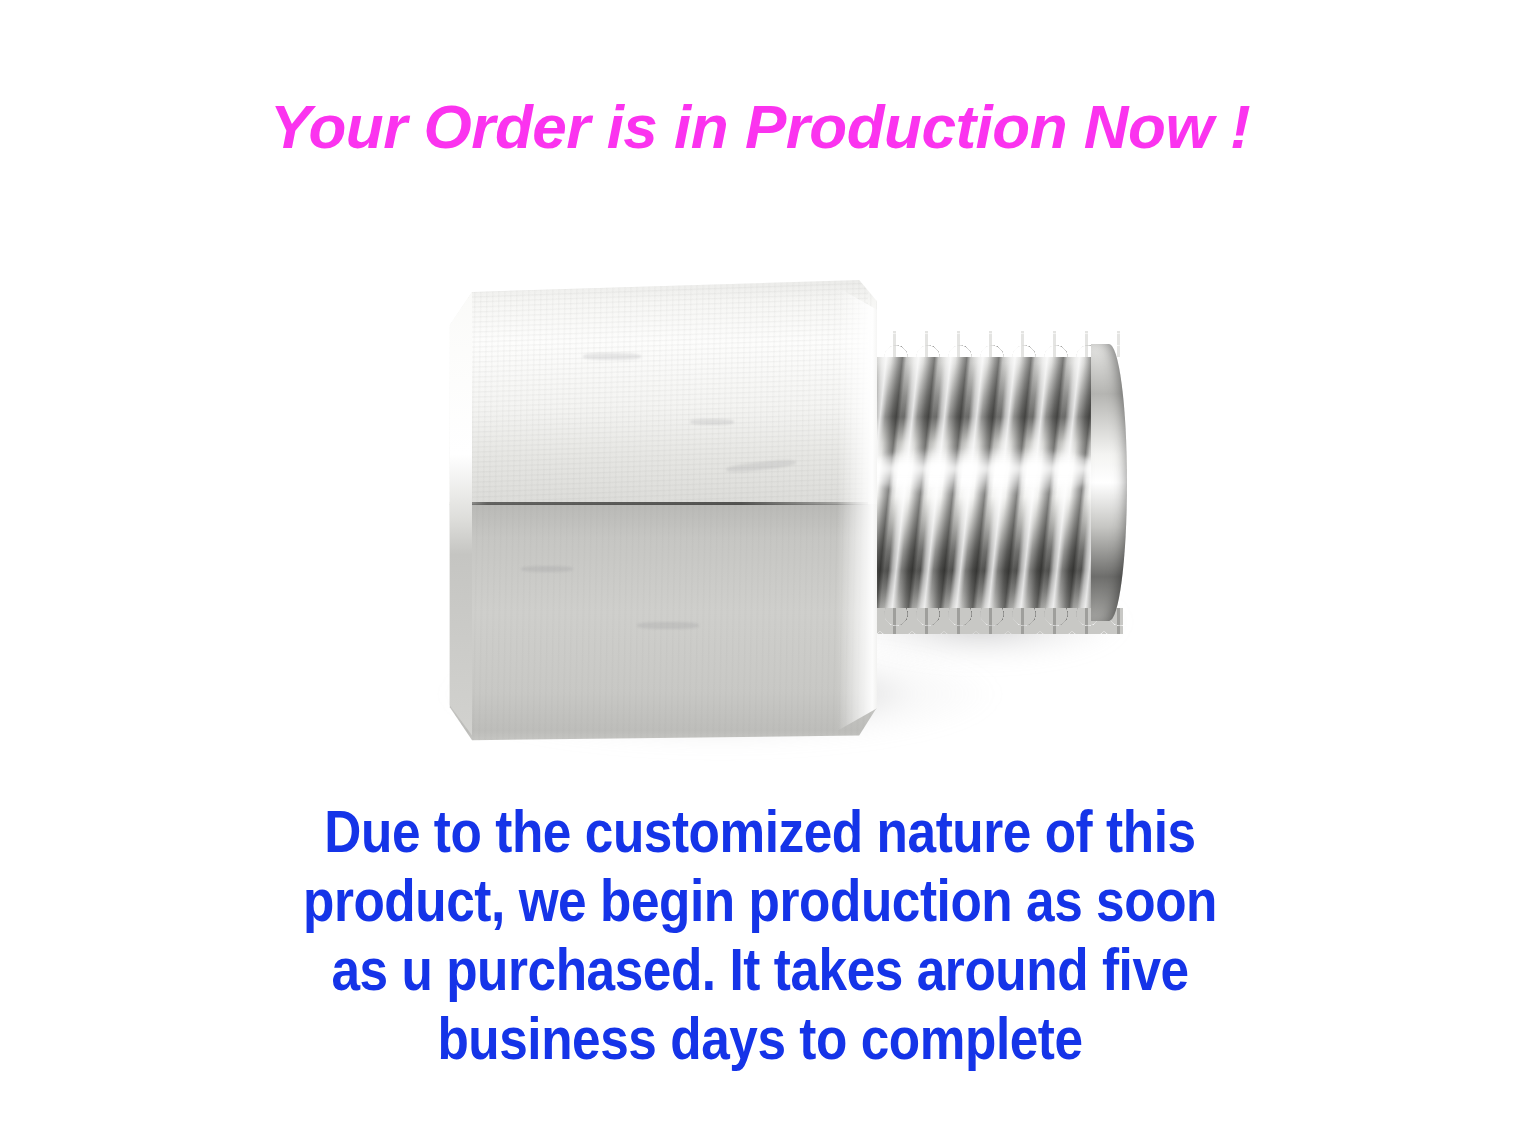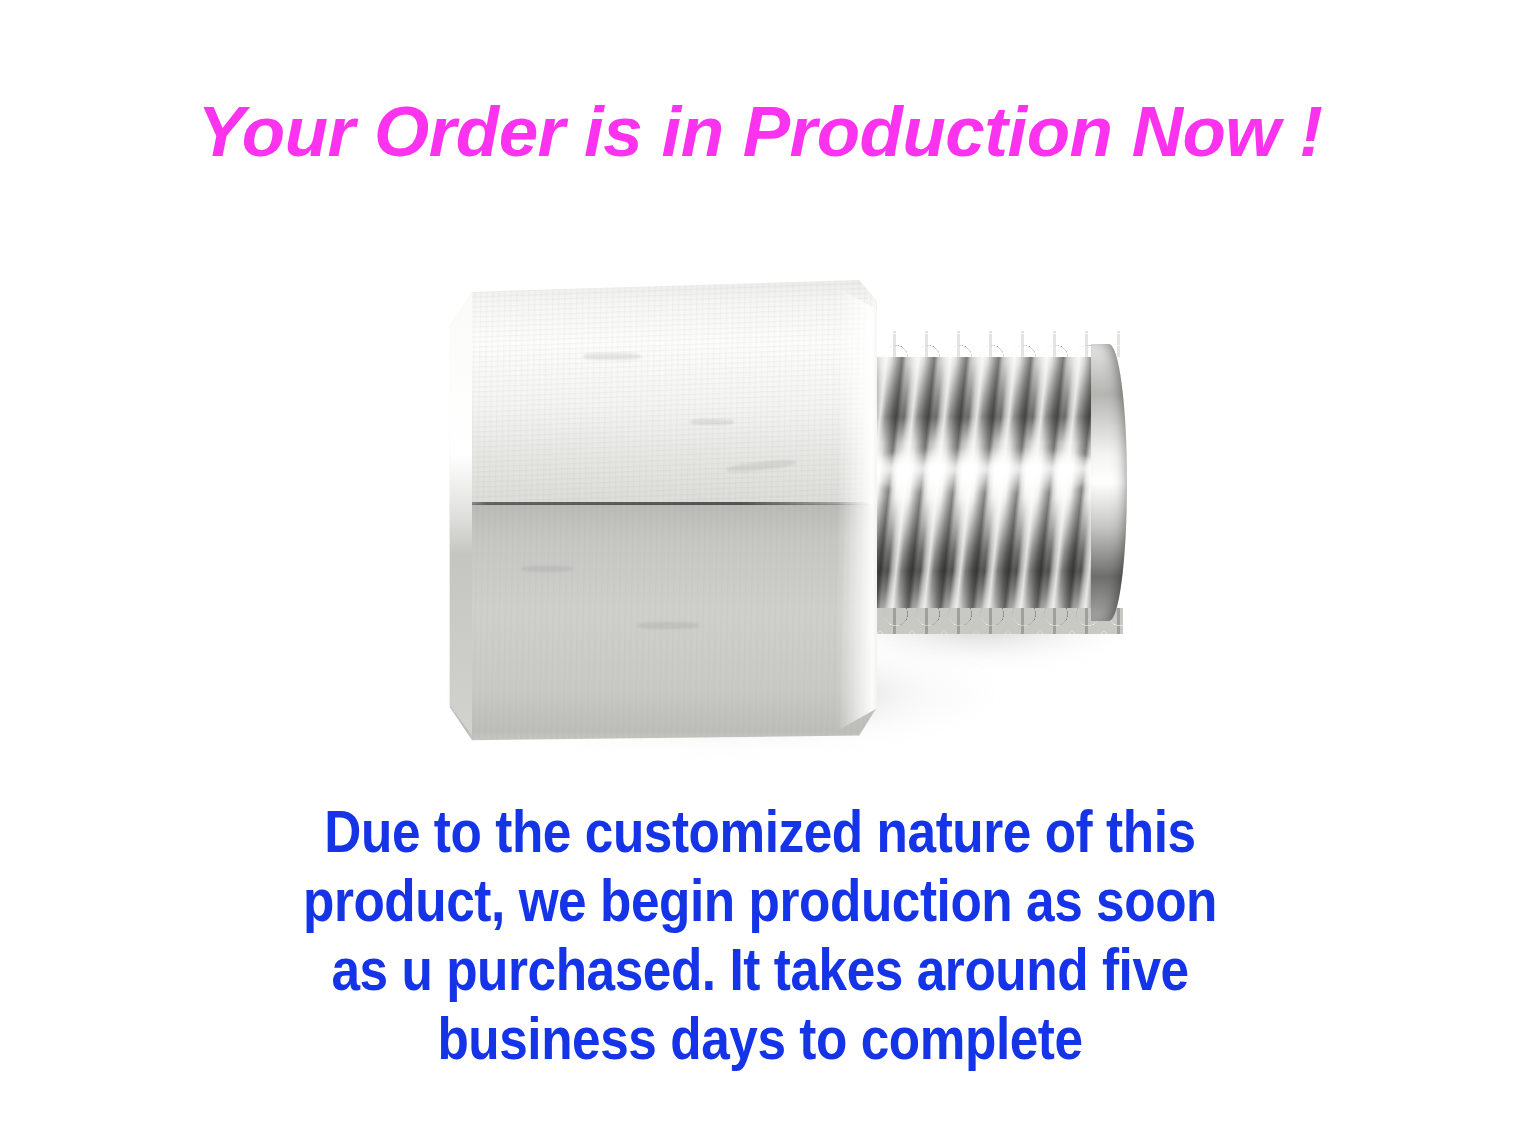--- a/index.html
+++ b/index.html
@@ -17,21 +17,21 @@
   }
 
   
   #headline {
     position: absolute;
     left: 0;
     top: 96px;
     width: 1520px;
     text-align: center;
     font-family: "Liberation Sans", sans-serif;
-    font-size: 71px;
+    font-size: 62px;
     font-weight: bold;
     font-style: italic;
     letter-spacing: -0.5px;
     color: #fb33ef;
     line-height: 1.0;
     white-space: nowrap;
   }
 
   
   #photo {

